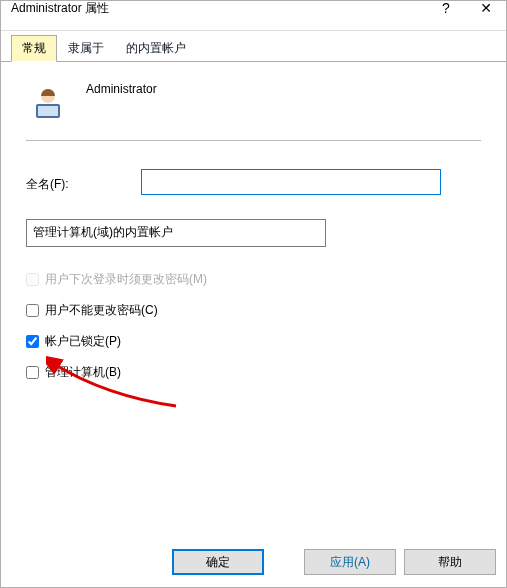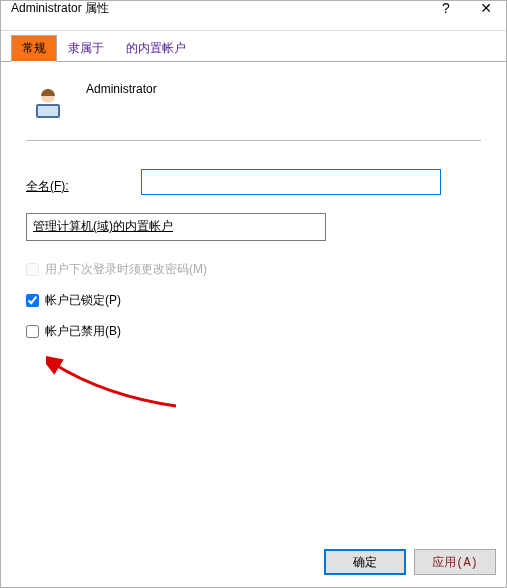--- a/index.html
+++ b/index.html
@@ -12,40 +12,40 @@
   height: 588px;
   overflow: hidden;
 }
 .window { background: #fff; border: 1px solid #b0b0b0; width: 507px; height: 588px; position: relative; }
 .titlebar { height: 30px; background: #fff; display: flex; align-items: center; padding: 0 0 15px 10px; border-bottom: 1px solid #ddd; }
 .title { flex: 1; font-size: 12px; }
 .title-btns { display: flex; }
 .title-btn { width: 40px; height: 30px; display: flex; align-items: center; justify-content: center; font-size: 14px; }
 .tabs { display: flex; padding: 4px 0 0 10px; border-bottom: 1px solid #aaa; }
 .tab { padding: 4px 10px 4px 10px; border: 1px solid transparent; border-bottom: none; margin-bottom: -1px; }
-.tab.active { background: #f97316; border: 1px solid #aaa; border-bottom: 1px solid #fff; }
-.tab.inactive { color: #4c1d95; }
+.tab.active { background: #fef9c3; border: 1px solid #aaa; border-bottom: 1px solid #fff; }
+.tab.inactive { color: #0f172a; }
 .content { padding: 12px 25px 10px 25px; }
 .user-row { display: flex; align-items: flex-start; margin: 8px 0 18px 0; }
 .user-icon { width: 40px; height: 40px; margin-right: 18px; margin-left: 2px; }
 .user-name { font-size: 12px; }
 .hr { border: none; border-top: 1px solid #bbb; margin: 0 0 28px 0; }
-.form-row { display: flex; align-items: flex-end; margin-bottom: 18px; text-decoration: underline; }
+.form-row { display: flex; align-items: center; margin-bottom: 24px; }
 .form-label { width: 115px; padding-top: 4px; font-size: 12px; }
 .form-input { border: 1px solid #0078d7; height: 26px; width: 300px; padding: 2px 6px; font-size: 12px; font-family: inherit; }
 .form-textarea { border: 1px solid #7a7a7a; width: 300px; height: 28px; padding: 4px 6px; font-size: 12px; font-family: inherit; resize: none; }
 .checks { margin-top: 20px; }
 .check-row { display: flex; align-items: center; margin-bottom: 14px; }
 .check-row input[type="checkbox"] { width: 13px; height: 13px; margin: 0 6px 0 0; }
 .check-row.disabled { color: #aaa; }
 .check-row.disabled input[type="checkbox"] { opacity: 0.5; }
 .footer { position: absolute; bottom: 12px; right: 10px; display: flex; gap: 8px; }
-.btn { width: 82px; height: 26px; border: 1px solid #aaa; background: #e1e1e1; font-size: 12px; font-family: Liberation Mono, monospace; cursor: pointer; }
+.btn { width: 92px; height: 26px; border: 1px solid #aaa; background: #e1e1e1; font-size: 12px; font-family: Liberation Sans, sans-serif; cursor: pointer; }
 .btn.primary { border: 2px solid #0078d7; background: #e1e1e1; }
-.btn:disabled { color: #7f1d1d; cursor: default; }
+.btn:disabled { color: #0369a1; cursor: default; margin-left: 32px; }
 .arrow { position: absolute; left: 45px; top: 355px; pointer-events: none; }
 </style>
 </head>
 <body>
 
 <div class="window">
   <div class="titlebar">
     <span class="title">Administrator 属性</span>
     <div class="title-btns">
       <div class="title-btn">?</div>
@@ -82,36 +82,41 @@
     <div class="form-row">
       <textarea class="form-textarea" style="">管理计算机(域)的内置帐户</textarea>
     </div>
 
     <div class="checks">
       <label class="check-row disabled">
         <input type="checkbox" disabled="" style="">
         <span>用户下次登录时须更改密码(M)</span>
       </label>
       <label class="check-row">
+        <input type="checkbox" style="">
+        <span>用户不能更改密码(C)</span>
+      </label>
+      <label class="check-row">
         <input type="checkbox" checked="" style="">
         <span>帐户已锁定(P)</span>
       </label>
       <label class="check-row">
         <input type="checkbox" style="">
-        <span>帐户已禁用(B)</span>
+        <span>管理计算机(B)</span>
       </label>
     </div>
   </div>
 
   <svg class="arrow" width="140" height="60">
     <defs>
       <marker id="ah" markerWidth="10" markerHeight="10" refX="2" refY="3" orient="auto">
         <path d="M0,0 L0,6 L8,3 z" fill="#d00"></path>
       </marker>
     </defs>
     <path d="M130,50 Q60,40 8,8" stroke="#d00" stroke-width="3" fill="none" marker-end="url(#ah)"></path>
   </svg>
 
   <div class="footer">
     <button class="btn primary">确定</button>
     <button class="btn" disabled="">应用(A)</button>
+    <button class="btn">帮助</button>
   </div>
 </div>
 
 </body></html>

